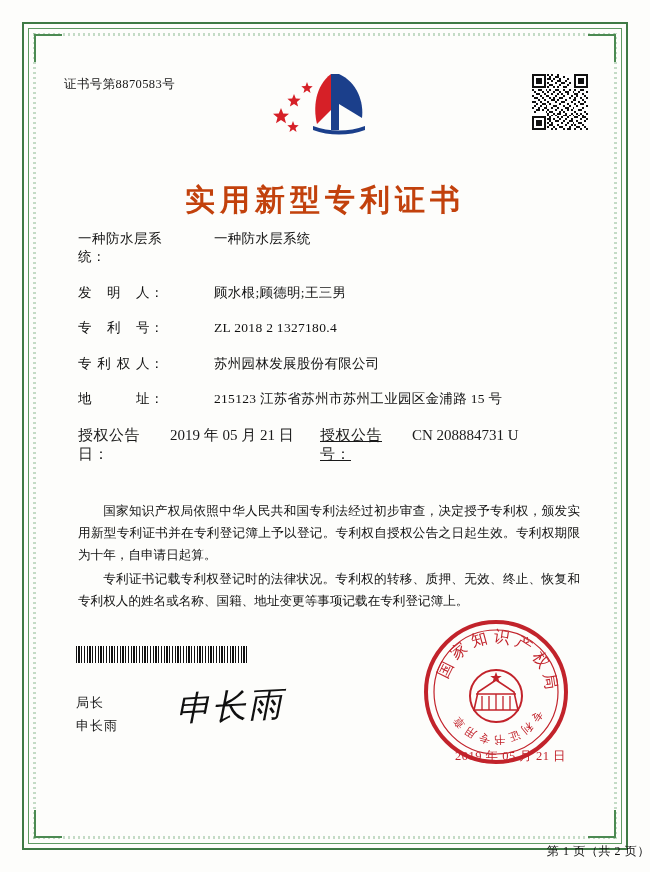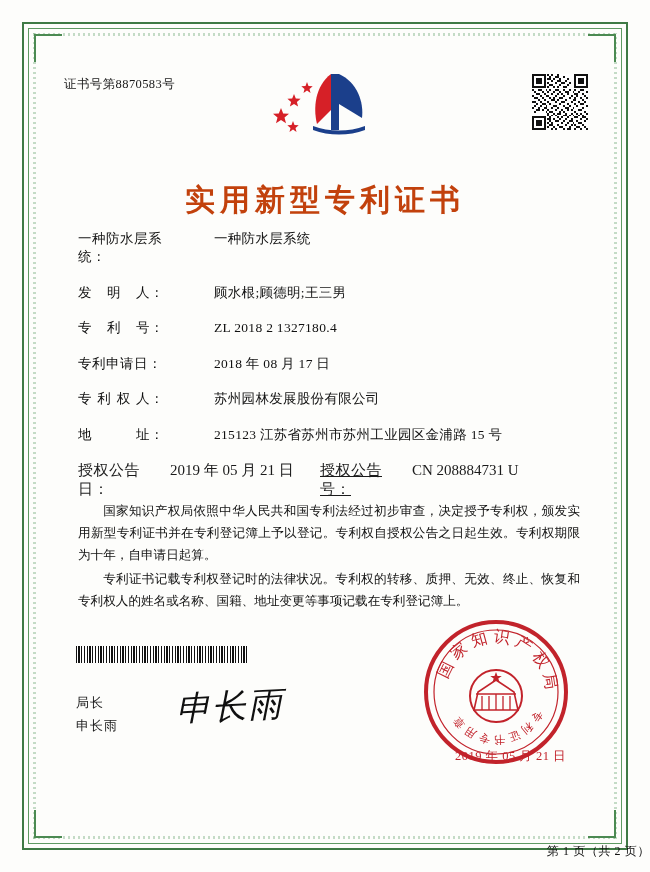--- a/index.html
+++ b/index.html
@@ -480,24 +480,20 @@
 
       <div class="field-row">
         <div class="field-label spaced">
           <span>专</span>
           <span>利</span>
           <span>号：</span>
         </div>
         <div class="field-value">ZL 2018 2 1327180.4</div>
       </div>
 
-      <div class="field-row">
-        <div class="field-label">专利申请日：</div>
-        <div class="field-value">2018 年 08 月 17 日</div>
-      </div>
 
       <div class="field-row">
         <div class="field-label spaced">
           <span>专</span>
           <span>利</span>
           <span>权</span>
           <span>人：</span>
         </div>
         <div class="field-value">苏州园林发展股份有限公司</div>
       </div>

